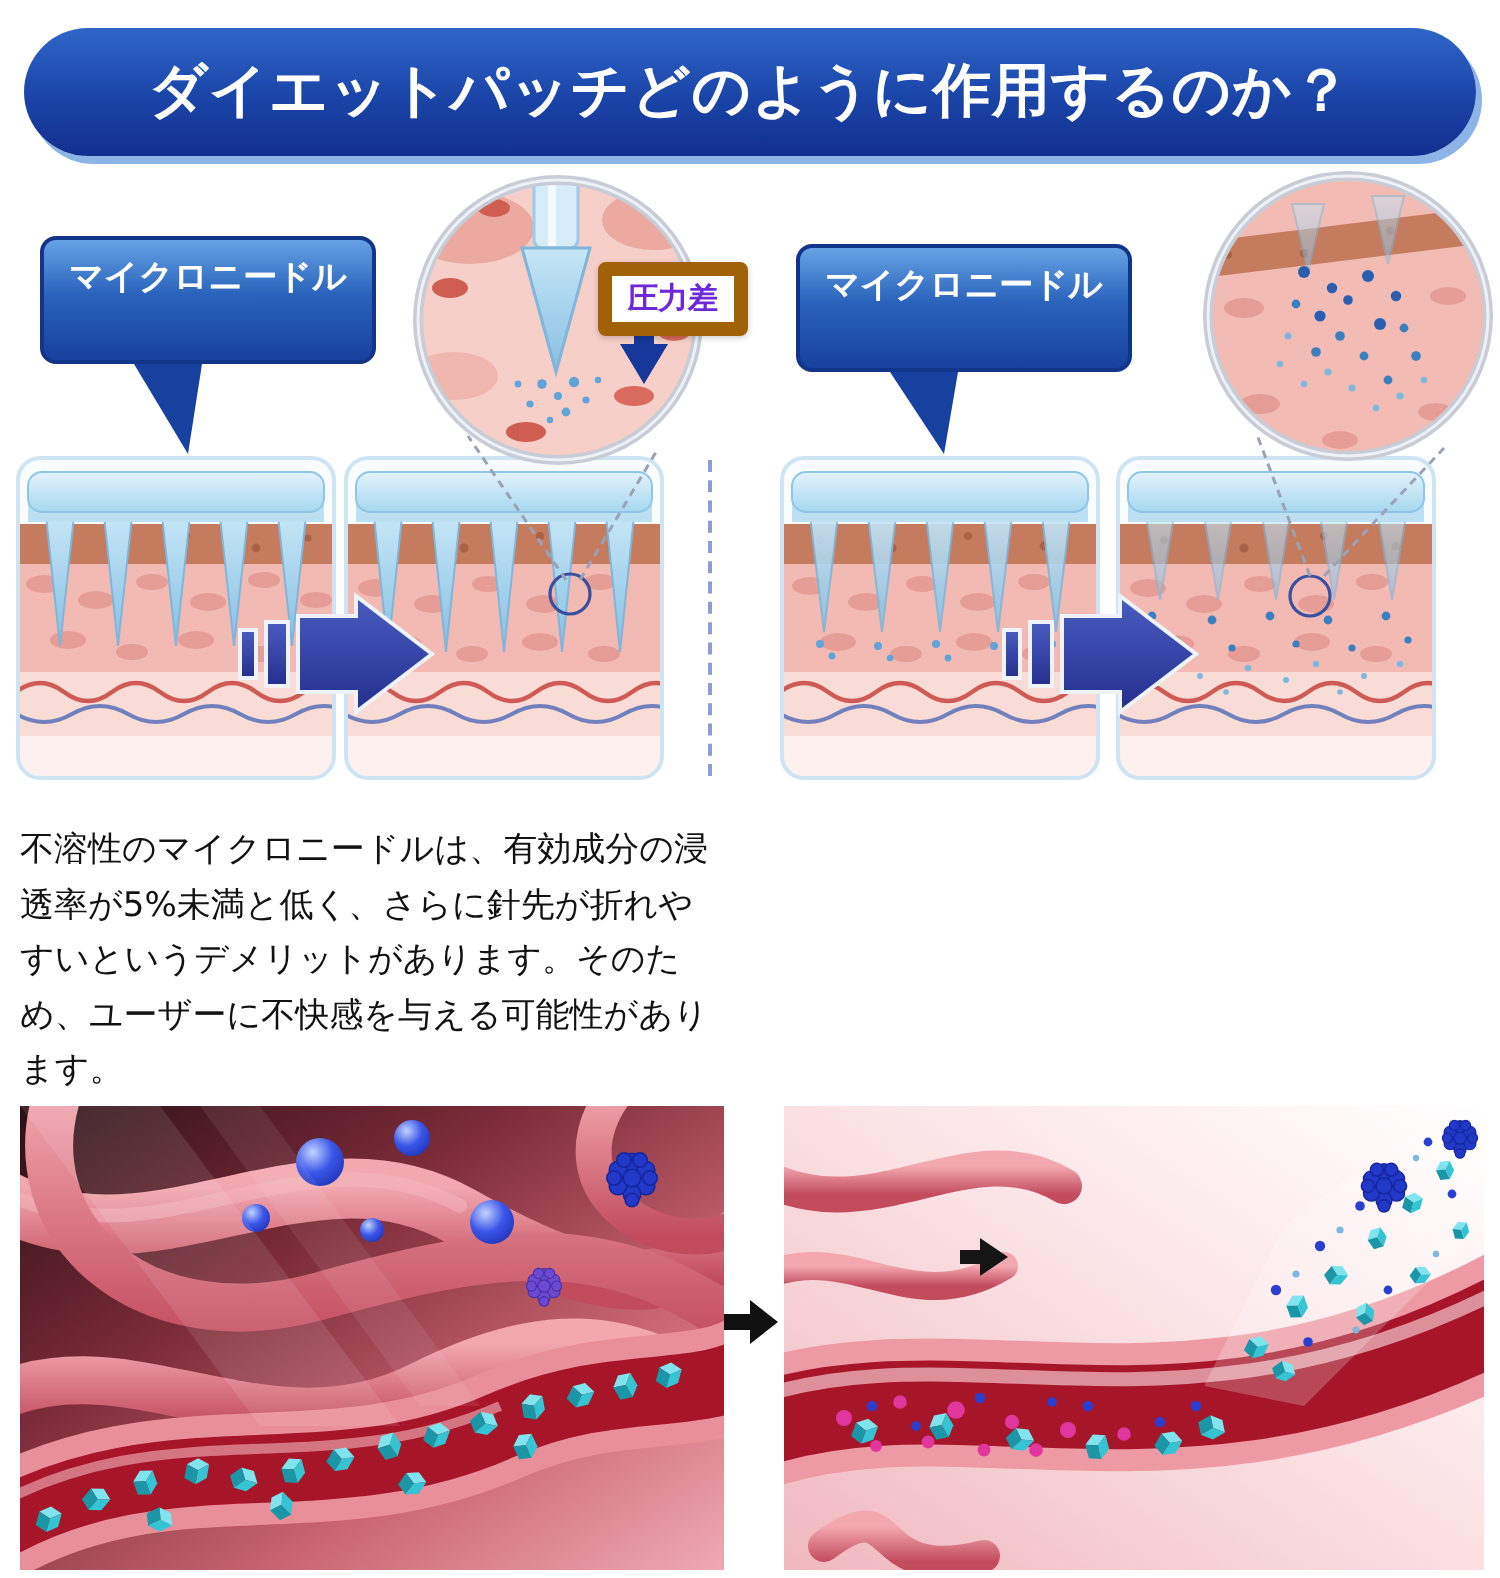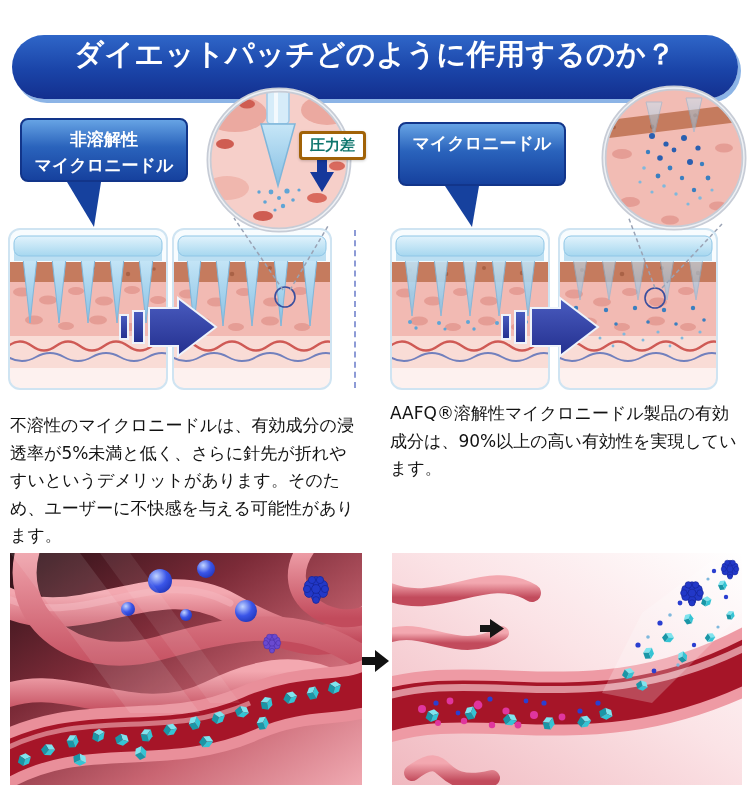--- a/index.html
+++ b/index.html
@@ -5,36 +5,36 @@
   * { margin:0; padding:0; box-sizing:border-box; }
   html,body { background:#ffffff; }
   body { width:750px; height:789px; font-family:"DejaVu Sans","Liberation Sans",sans-serif; }
   .page { position:relative; width:750px; height:789px; background:#fff; overflow:hidden; }
   .abs { position:absolute; }
 
   .banner {
     left:12px; top:14px; width:726px; height:64px; border-radius:32px;
     background:linear-gradient(180deg,#2f66c8 0%, #1a44a8 55%, #132f8e 100%);
     box-shadow:3px 4px 0 #8cb4e6;
-    display:flex; justify-content:center;margin-top:21px;
+    display:flex; align-items:center; justify-content:center;
   }
   .banner-text { color:#fff; font-size:29px; font-weight:800; letter-spacing:.5px; white-space:nowrap; }
 
   .bubble {
     width:168px; height:64px; border-radius:8px;
     background:linear-gradient(180deg,#66a3e4 0%, #2a63bc 45%, #16419e 100%);
     border:2px solid #12358a;
     color:#fff; text-align:center; font-size:17px; font-weight:700; line-height:1.5;
     padding-top:7px;
   }
   .bubble div { display:block; }
 
   .maglabel {
-    background:#fff; border:3px solid #a16207; border-radius:4px;
-    color:#0f766e; font-weight:700; font-size:15px; padding:2px 8px;
+    background:#fff; border:7px solid #a16207; border-radius:4px;
+    color:#6d28d9; font-weight:700; font-size:15px; padding:2px 8px;
     box-shadow:0 1px 3px rgba(0,0,0,.2); white-space:nowrap;
   }
 
   .desc { font-size:17px; line-height:1.62; color:#121212; text-align:left; }
   .divider { left:354px; top:230px; height:158px; width:0; border-left:2px dashed #8d9bd6; }
 </style>
 </head>
 <body>
 
 <svg width="0" height="0" style="position:absolute" aria-hidden="true">
@@ -229,21 +229,20 @@
     <circle cx="74" cy="74" r="70" fill="none" stroke="#eef1f5" stroke-width="1.5"></circle>
   </svg>
   <div class="abs maglabel" style="left:299px;top:131px">圧力差</div>
 
   <svg class="abs" style="left:220px;top:210px" width="130" height="90" viewBox="0 0 130 90">
     <line x1="63" y1="80" x2="14" y2="8" stroke="#9aa3b5" stroke-width="1.5" stroke-dasharray="4 3"></line>
     <line x1="70" y1="80" x2="108" y2="16" stroke="#9aa3b5" stroke-width="1.5" stroke-dasharray="4 3"></line>
   </svg>
 
   <div class="abs bubble" style="left:20px;top:118px">
-    <div>非溶解性</div>
     <div>マイクロニードル</div>
   </div>
   <svg class="abs" style="left:66px;top:182px" width="36" height="46" viewBox="0 0 36 46">
     <polygon points="1,0 35,0 28,45" fill="#16419e"></polygon>
   </svg>
 
   <div class="abs divider"></div>
 
   <svg class="abs" style="left:390px;top:228px" width="160" height="162" viewBox="0 0 160 162">
     <g clip-path="url(#panelClip)">
@@ -433,21 +432,20 @@
   </svg>
 
   <div class="abs bubble" style="left:398px;top:122px">
     <div>マイクロニードル</div>
   </div>
   <svg class="abs" style="left:444px;top:186px" width="36" height="42" viewBox="0 0 36 42">
     <polygon points="1,0 35,0 28,41" fill="#16419e"></polygon>
   </svg>
 
   <p class="abs desc" style="left:10px;top:412px;width:352px">不溶性のマイクロニードルは、有効成分の浸透率が5%未満と低く、さらに針先が折れやすいというデメリットがあります。そのため、ユーザーに不快感を与える可能性があります。</p>
-  <p class="abs desc" style="left:390px;top:400px;width:352px">AAFQ®溶解性マイクロニードル製品の有効成分は、90%以上の高い有効性を実現しています。</p>
 
   <svg class="abs" style="left:10px;top:553px" width="352" height="232" viewBox="0 0 352 232">
     <rect width="352" height="232" fill="url(#bv1bg)"></rect>
     <g fill="none" stroke-linecap="round">
       <path d="M-20,40 C60,95 140,10 220,55 S330,95 372,55" stroke="url(#vesG)" stroke-width="30"></path>
       <path d="M-20,36 C60,90 140,6 220,50" stroke="#f6b8bf" stroke-width="7" opacity="0.5"></path>
       <path d="M20,-10 C-5,60 60,120 150,95 S300,60 372,120" stroke="url(#vesG)" stroke-width="24"></path>
       <path d="M-20,150 C50,110 120,180 200,140 S320,120 372,160" stroke="url(#vesG)" stroke-width="24"></path>
       <path d="M300,-10 C260,40 320,80 360,60" stroke="url(#vesG)" stroke-width="18"></path>
     </g>

